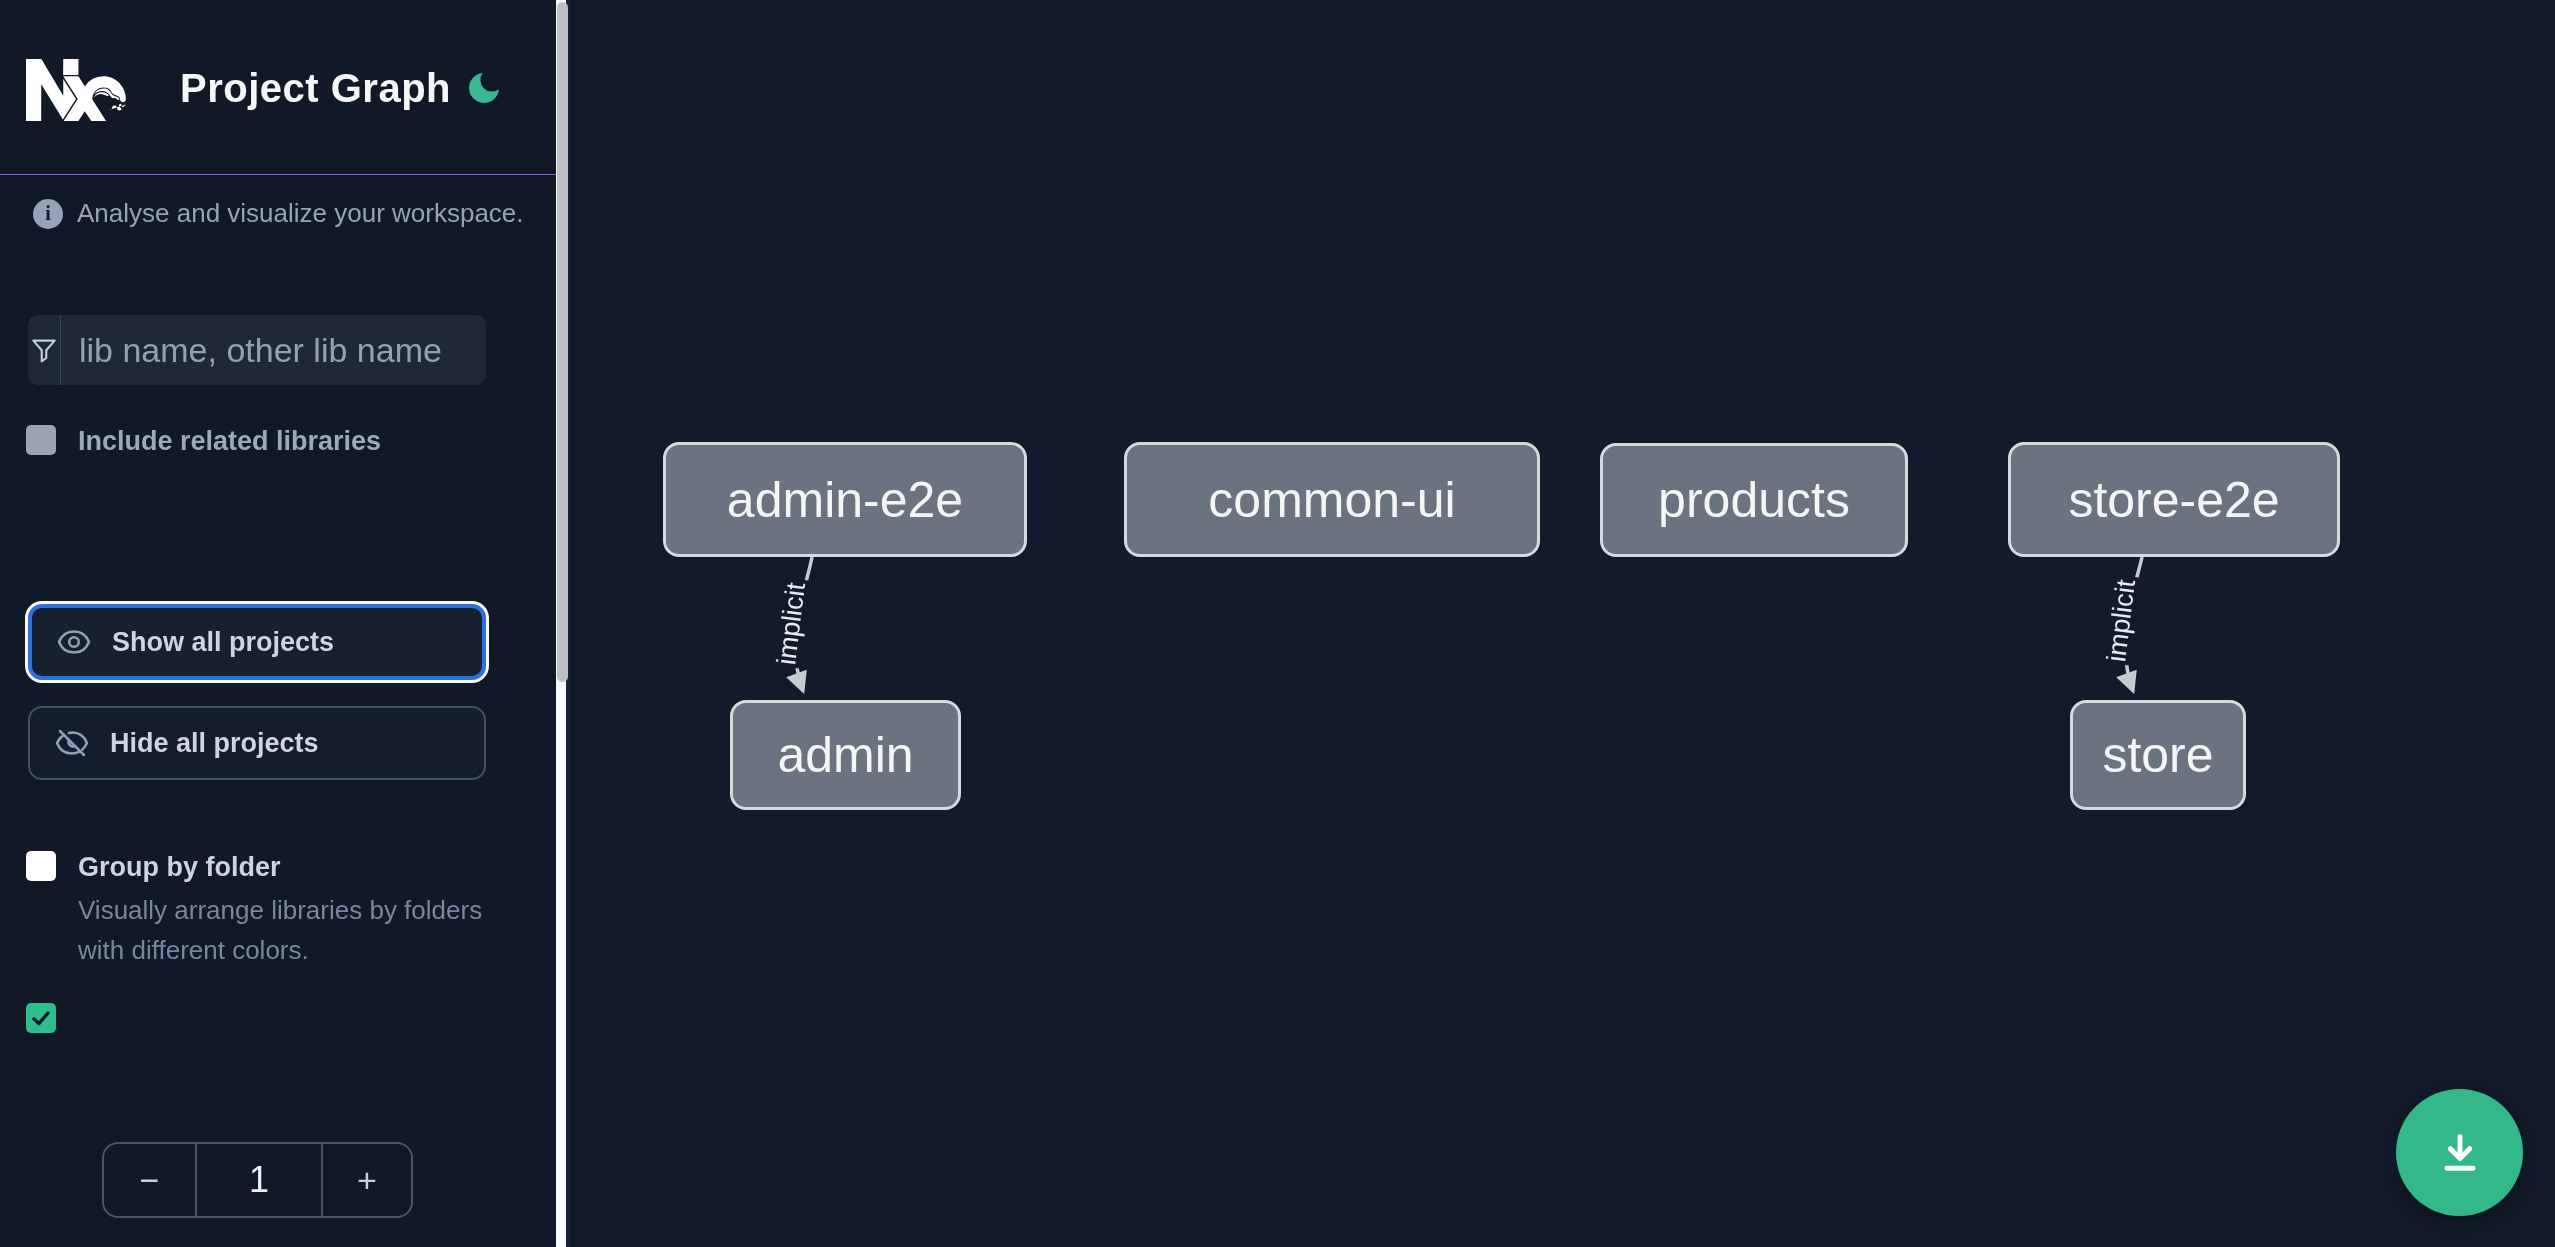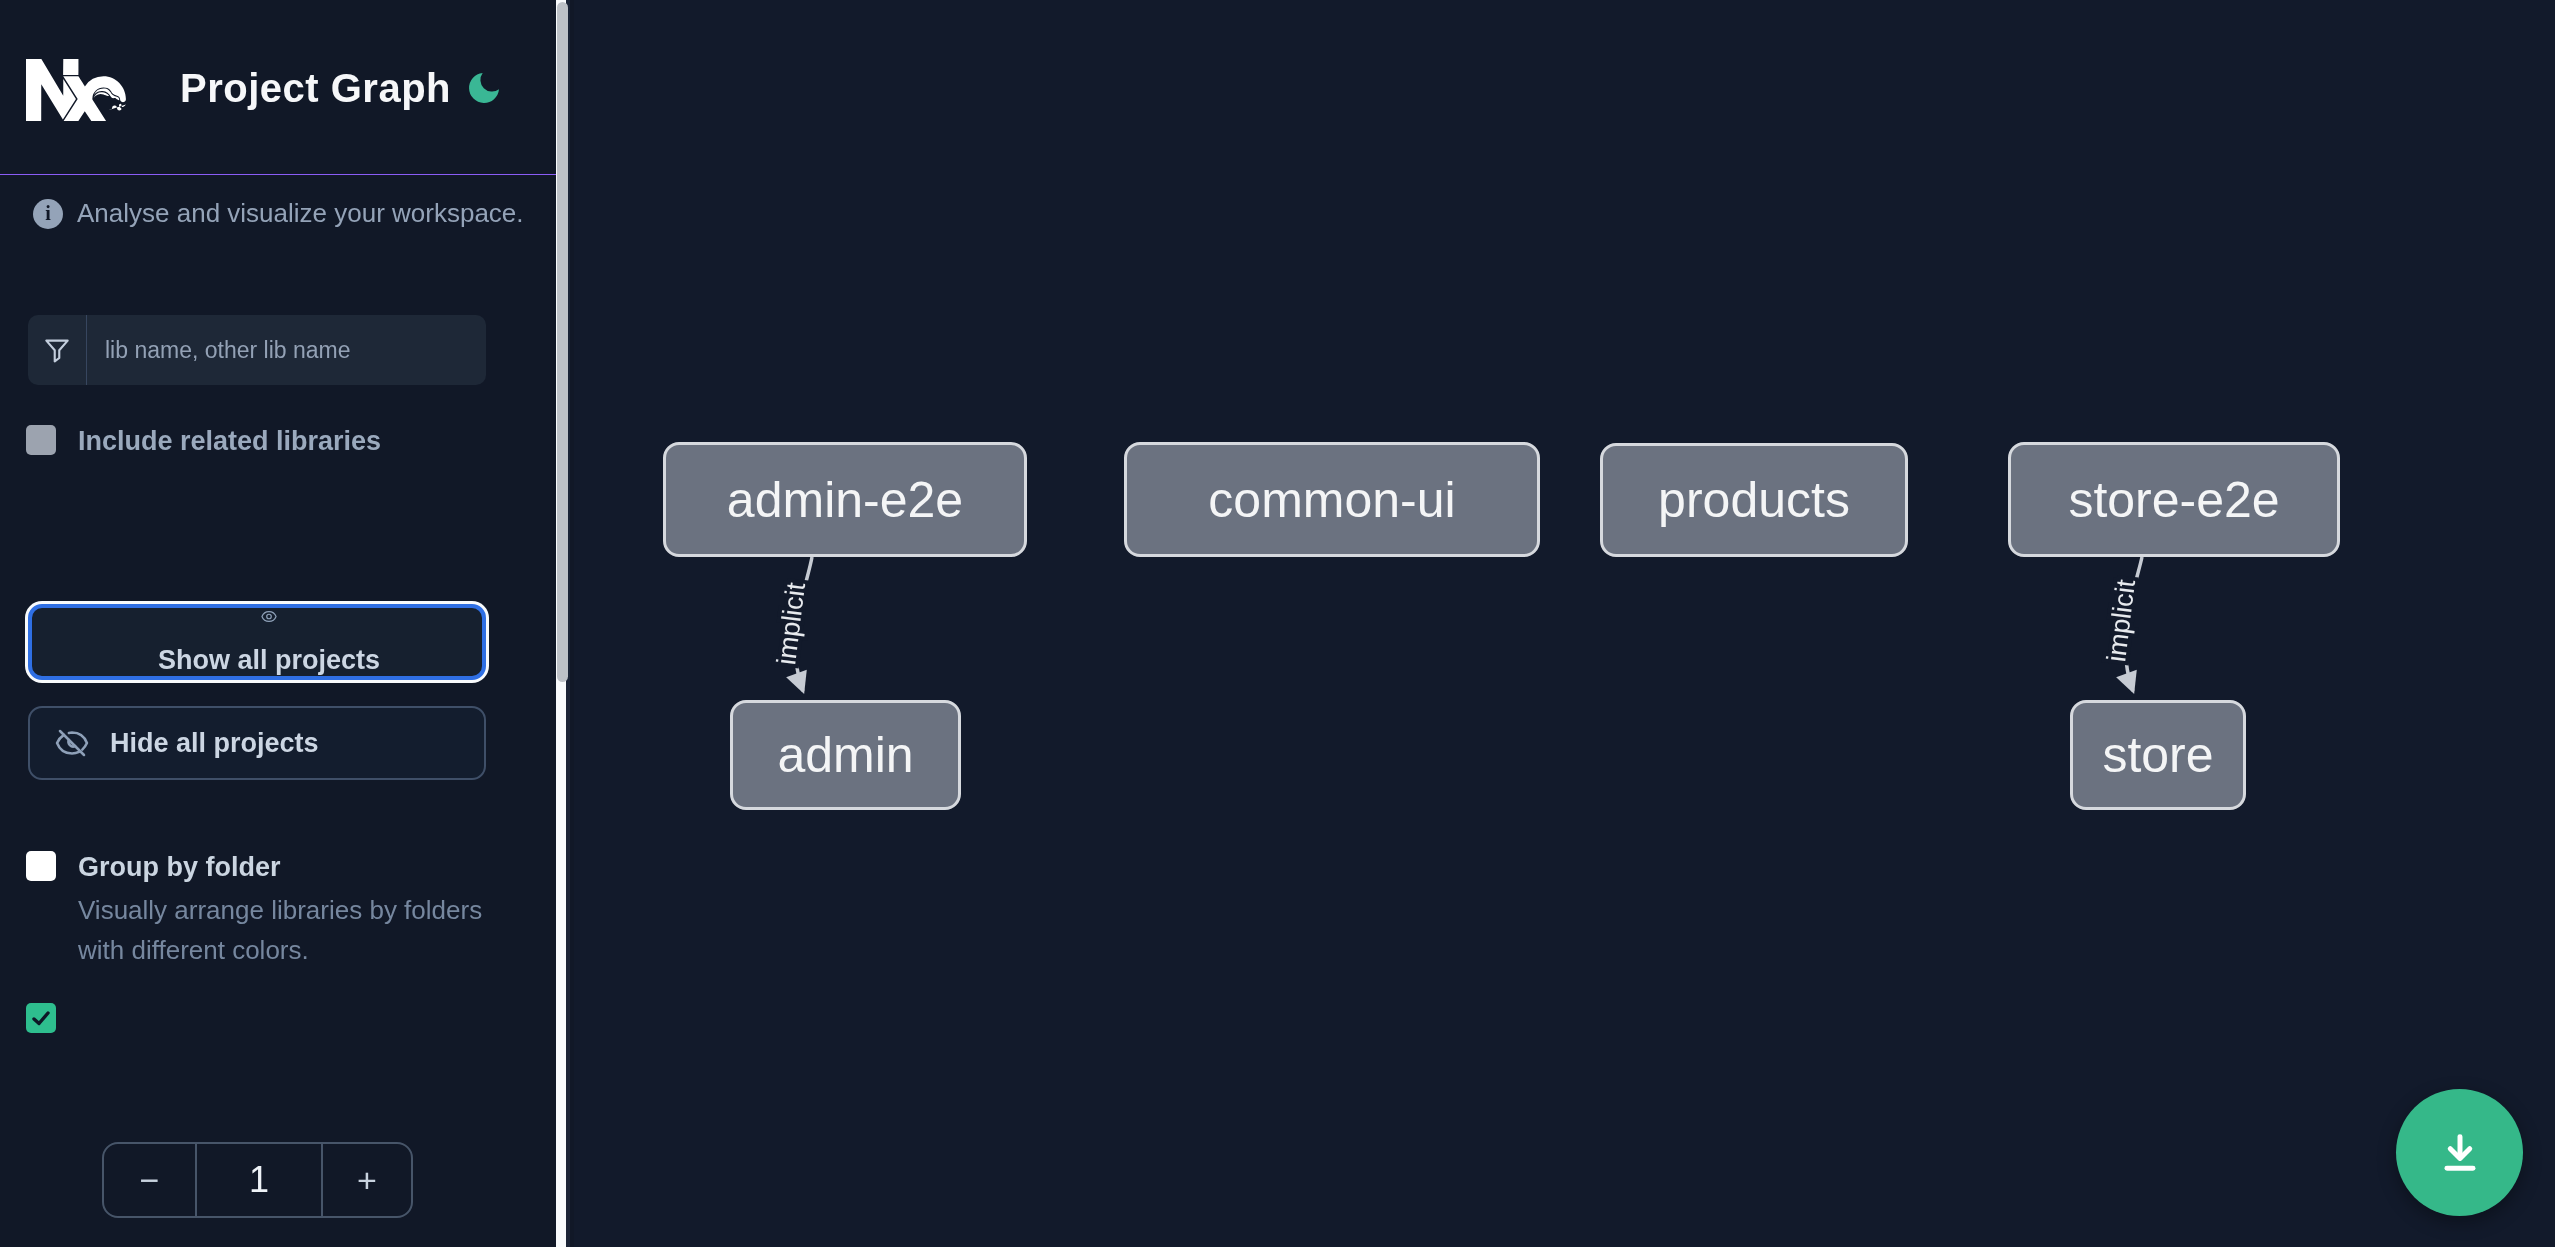--- a/index.html
+++ b/index.html
@@ -15,34 +15,34 @@
   .nx-logo { position:absolute; left:26px; top:40px; width:100px; height:100px; }
   .sb-title { position:absolute; left:180px; top:66px; font-size:40px; font-weight:700; color:#f6f7f9; letter-spacing:.5px; }
   .moon { position:absolute; left:464px; top:68px; width:40px; height:40px; }
 
   .tagline { position:absolute; left:33px; top:198px; display:flex; align-items:center; gap:14px; }
   .info-circle { width:30px; height:30px; border-radius:50%; background:#94a3b8; color:#111827; font-weight:700; font-size:20px; font-family:"Liberation Serif", serif; display:flex; align-items:center; justify-content:center; }
   .tagline-text { font-size:26px; color:#94a3b8; }
 
   .filter-box { position:absolute; left:28px; top:315px; width:458px; height:70px; background:#1e2837; border-radius:10px; display:flex; align-items:stretch; }
   .filter-icon-cell { width:59px; display:flex; align-items:center; justify-content:center; border-right:1px solid #37465f; }
-  .filter-input { flex:1; background:transparent; border:none; outline:none; padding:0 18px; font-size:23px; color:#e2e8f0; font-family:"Liberation Sans", sans-serif; }
+  .filter-input { flex:1; background:transparent; border:none; outline:none; padding:0 18px; font-size:34px; color:#e2e8f0; font-family:"Liberation Sans", sans-serif; }
   .filter-input::placeholder { color:#93a1b5; }
 
   .opt { position:absolute; left:26px; width:500px; display:flex; gap:22px; }
   .cb { width:30px; height:30px; border-radius:5px; flex:0 0 30px; margin-top:2px; }
   .cb-gray  { background:#9ca3af; }
   .cb-white { background:#ffffff; }
   .cb-green { background:#2ebe8e; display:flex; align-items:center; justify-content:center; }
   .opt-label { font-size:27px; font-weight:600; color:#cbd5e1; line-height:36px; }
   .opt-label.dim { color:#9aa9bd; }
   .opt-desc { font-size:26px; color:#76879f; line-height:40px; margin-top:5px; width:446px; }
 
   .sb-btn { position:absolute; left:28px; width:458px; display:flex; align-items:center; gap:20px; padding-left:24px; background:#16202f; color:#ccd6e3; font-size:27px; font-weight:600; font-family:"Liberation Sans", sans-serif; cursor:pointer; }
-  .btn-show { top:604px; height:76px; border:4px solid #2f6fe4; border-radius:14px; box-shadow:0 0 0 3px #f8fafc;flex-direction:column; }
+  .btn-show { top:604px; height:76px; border:4px solid #2f6fe4; border-radius:14px; box-shadow:0 0 0 3px #f8fafc; }
   .btn-hide { top:706px; height:74px; border:2px solid #3f4f68; border-radius:14px; background:#131d2e; }
 
   .stepper { position:absolute; left:102px; top:1142px; width:311px; height:76px; border:2px solid #475569; border-radius:16px; display:flex; overflow:hidden; }
   .step-btn { width:91px; background:transparent; border:none; color:#c8d2de; font-size:34px; font-family:"Liberation Sans", sans-serif; cursor:pointer; }
   .step-btn.plus { width:88px; }
   .step-val { flex:1; display:flex; align-items:center; justify-content:center; font-size:36px; color:#eef2f7; border-left:2px solid #475569; border-right:2px solid #475569; }
 
   
   .canvas { position:absolute; left:574px; top:0; width:1981px; height:1247px; background:#121a2b; }
   #edge-svg { position:absolute; left:0; top:0; }

